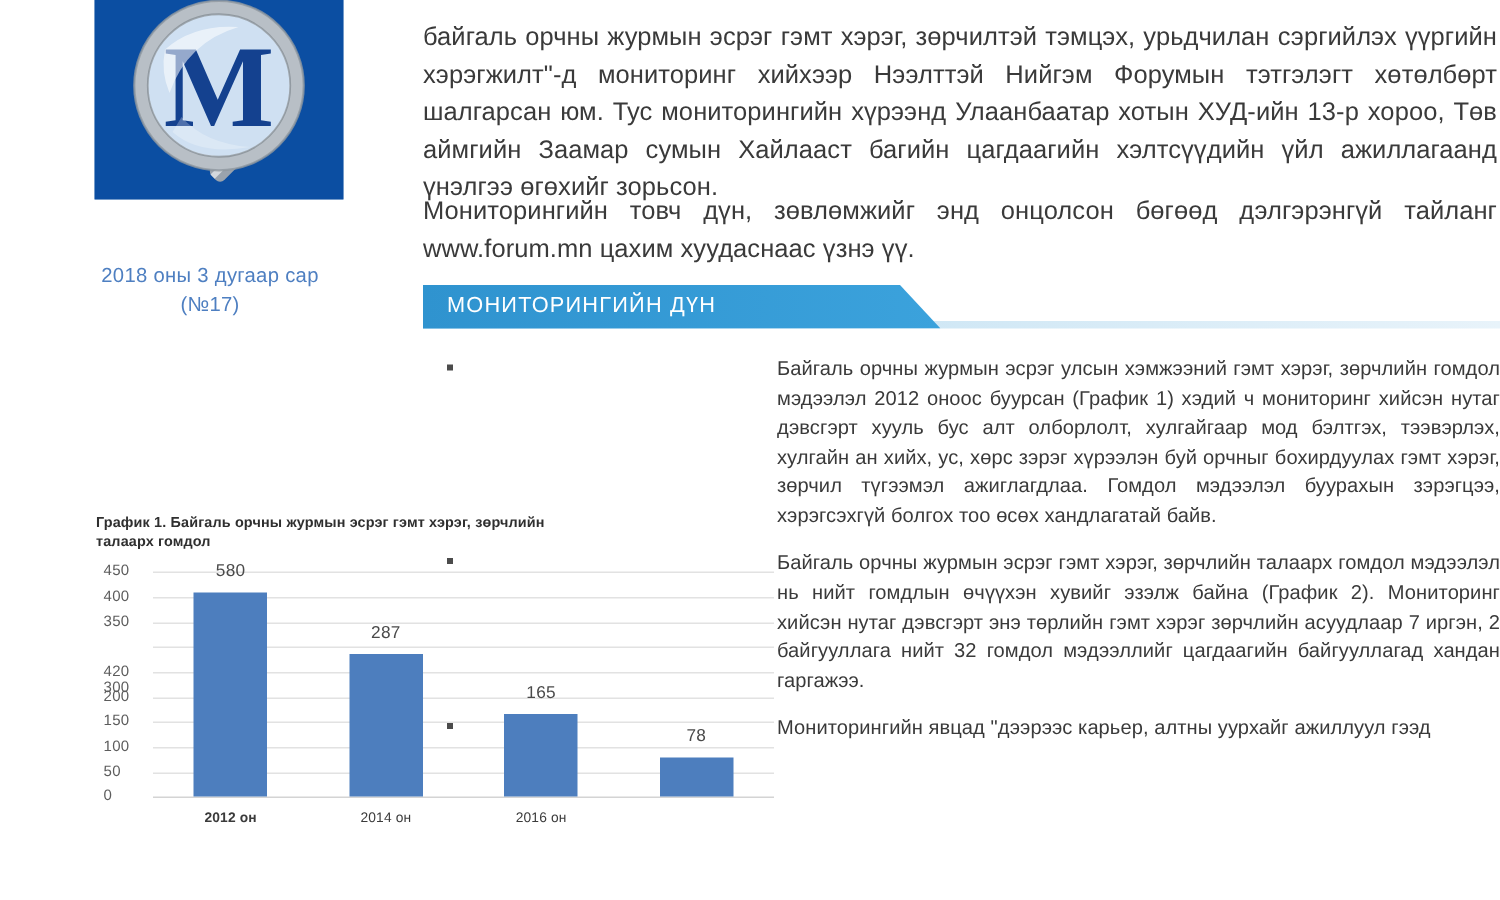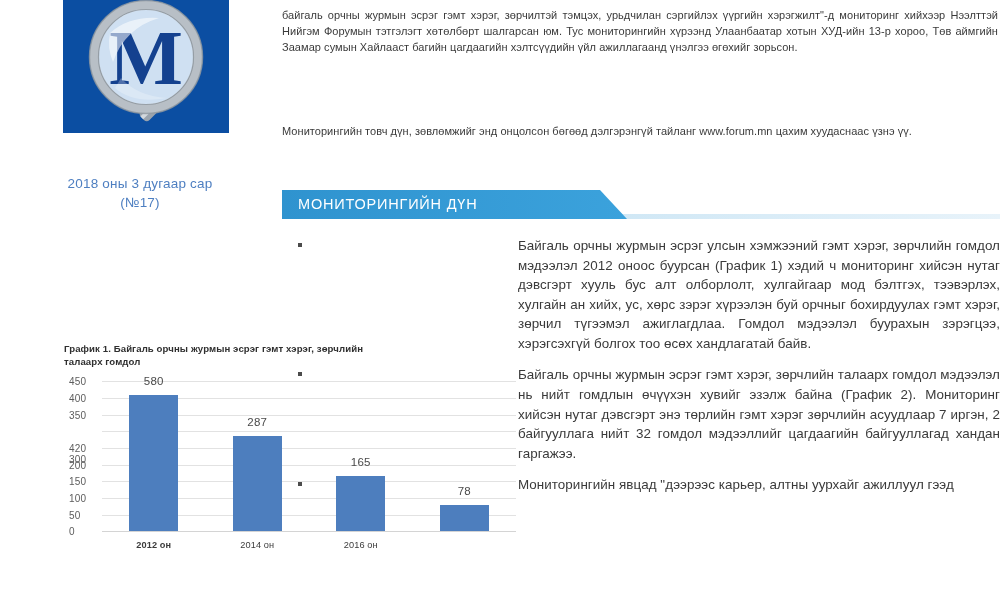--- a/index.html
+++ b/index.html
@@ -64,21 +64,21 @@
   .xtick {
     position:absolute; text-align:center; width:120px;
     font-size:9.2px; color:#3b3b3b; line-height:1.35; letter-spacing:.1px;
   }
 
   
   #main-col {
     position:absolute; left:282px; top:0; width:718px; height:600px;
   }
   .para {
-    font-size:11px; line-height:1.47; color:#3a3a3a;
+    font-size:17px; line-height:1.47; color:#3a3a3a;
     text-align:justify; letter-spacing:.05px;
   }
   #para-intro { position:absolute; left:0; top:-4px; width:716px; }
   #para-note  { position:absolute; left:0; top:112px; width:716px; }
 
   
   #banner-wrap {
     position:absolute; left:0; top:190px; width:581px; height:34px;
   }
   #banner-rule {

